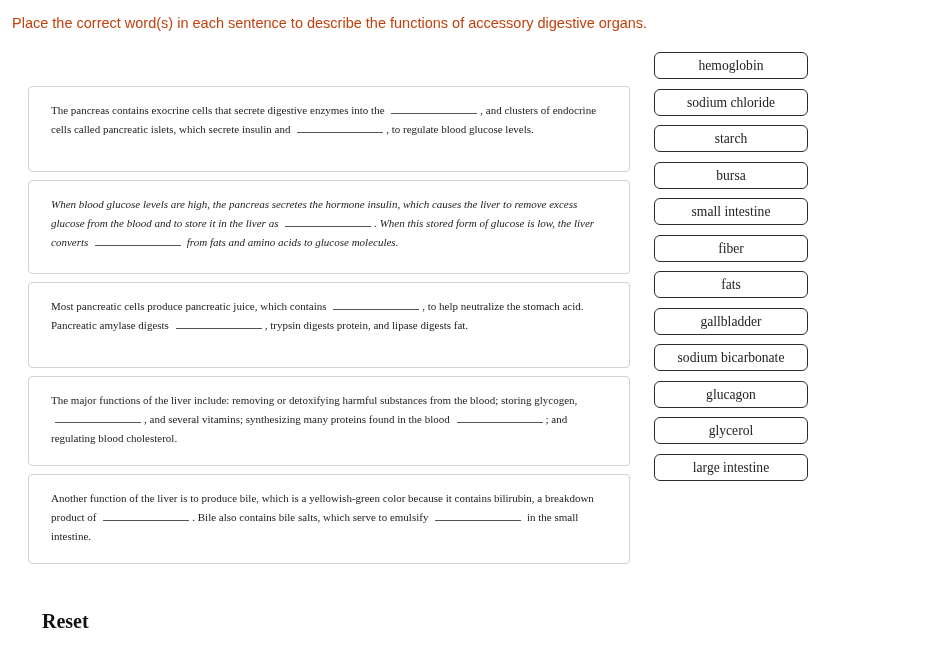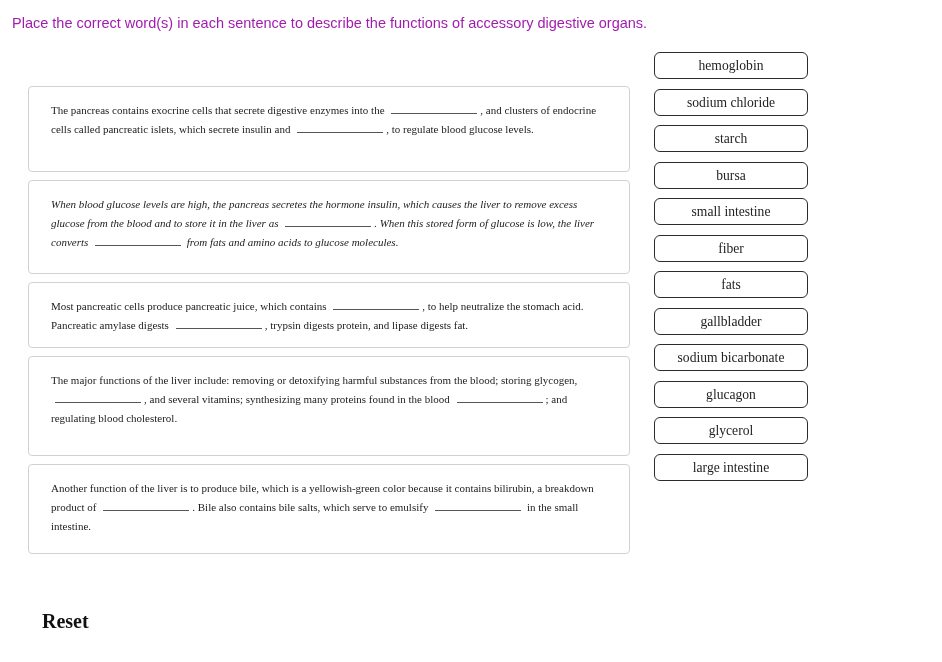--- a/index.html
+++ b/index.html
@@ -17,21 +17,21 @@
   }
 
   
   #instruction {
     position: absolute;
     left: 12px;
     top: 14px;
     width: 880px;
     font-family: "Liberation Sans", sans-serif;
     font-size: 14.5px;
-    color: #a21caf;
+    color: #c2410c;
     line-height: 18px;
     white-space: nowrap;
   }
 
   
   #question-list {
     position: absolute;
     left: 28px;
     top: 86px;
     width: 602px;
@@ -57,22 +57,22 @@
     width: 86px;
     border-bottom: 1px solid #555555;
     height: 12px;
     margin: 0 3px 0 4px;
     vertical-align: baseline;
   }
 
   
   #qbox-0 { height: 86px; }
   #qbox-1 { height: 94px; font-style: italic; }
-  #qbox-2 { height: 66px; }
-  #qbox-3 { height: 100px; }
+  #qbox-2 { height: 86px; }
+  #qbox-3 { height: 90px; }
   #qbox-4 { height: 90px; }
 
   
   #reset-button {
     position: absolute;
     left: 42px;
     top: 610px;
     font-family: "Liberation Serif", serif;
     font-weight: bold;
     font-size: 20px;

